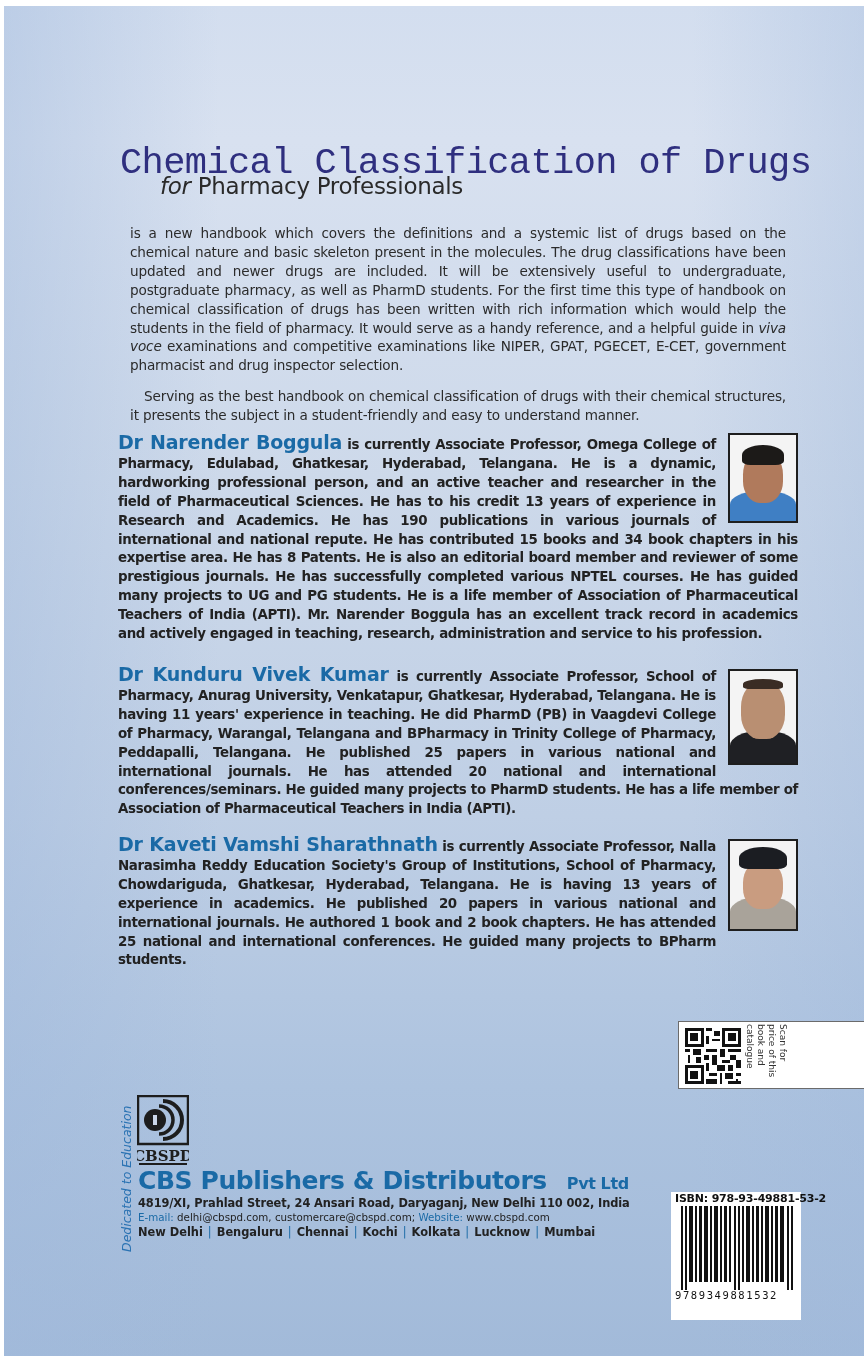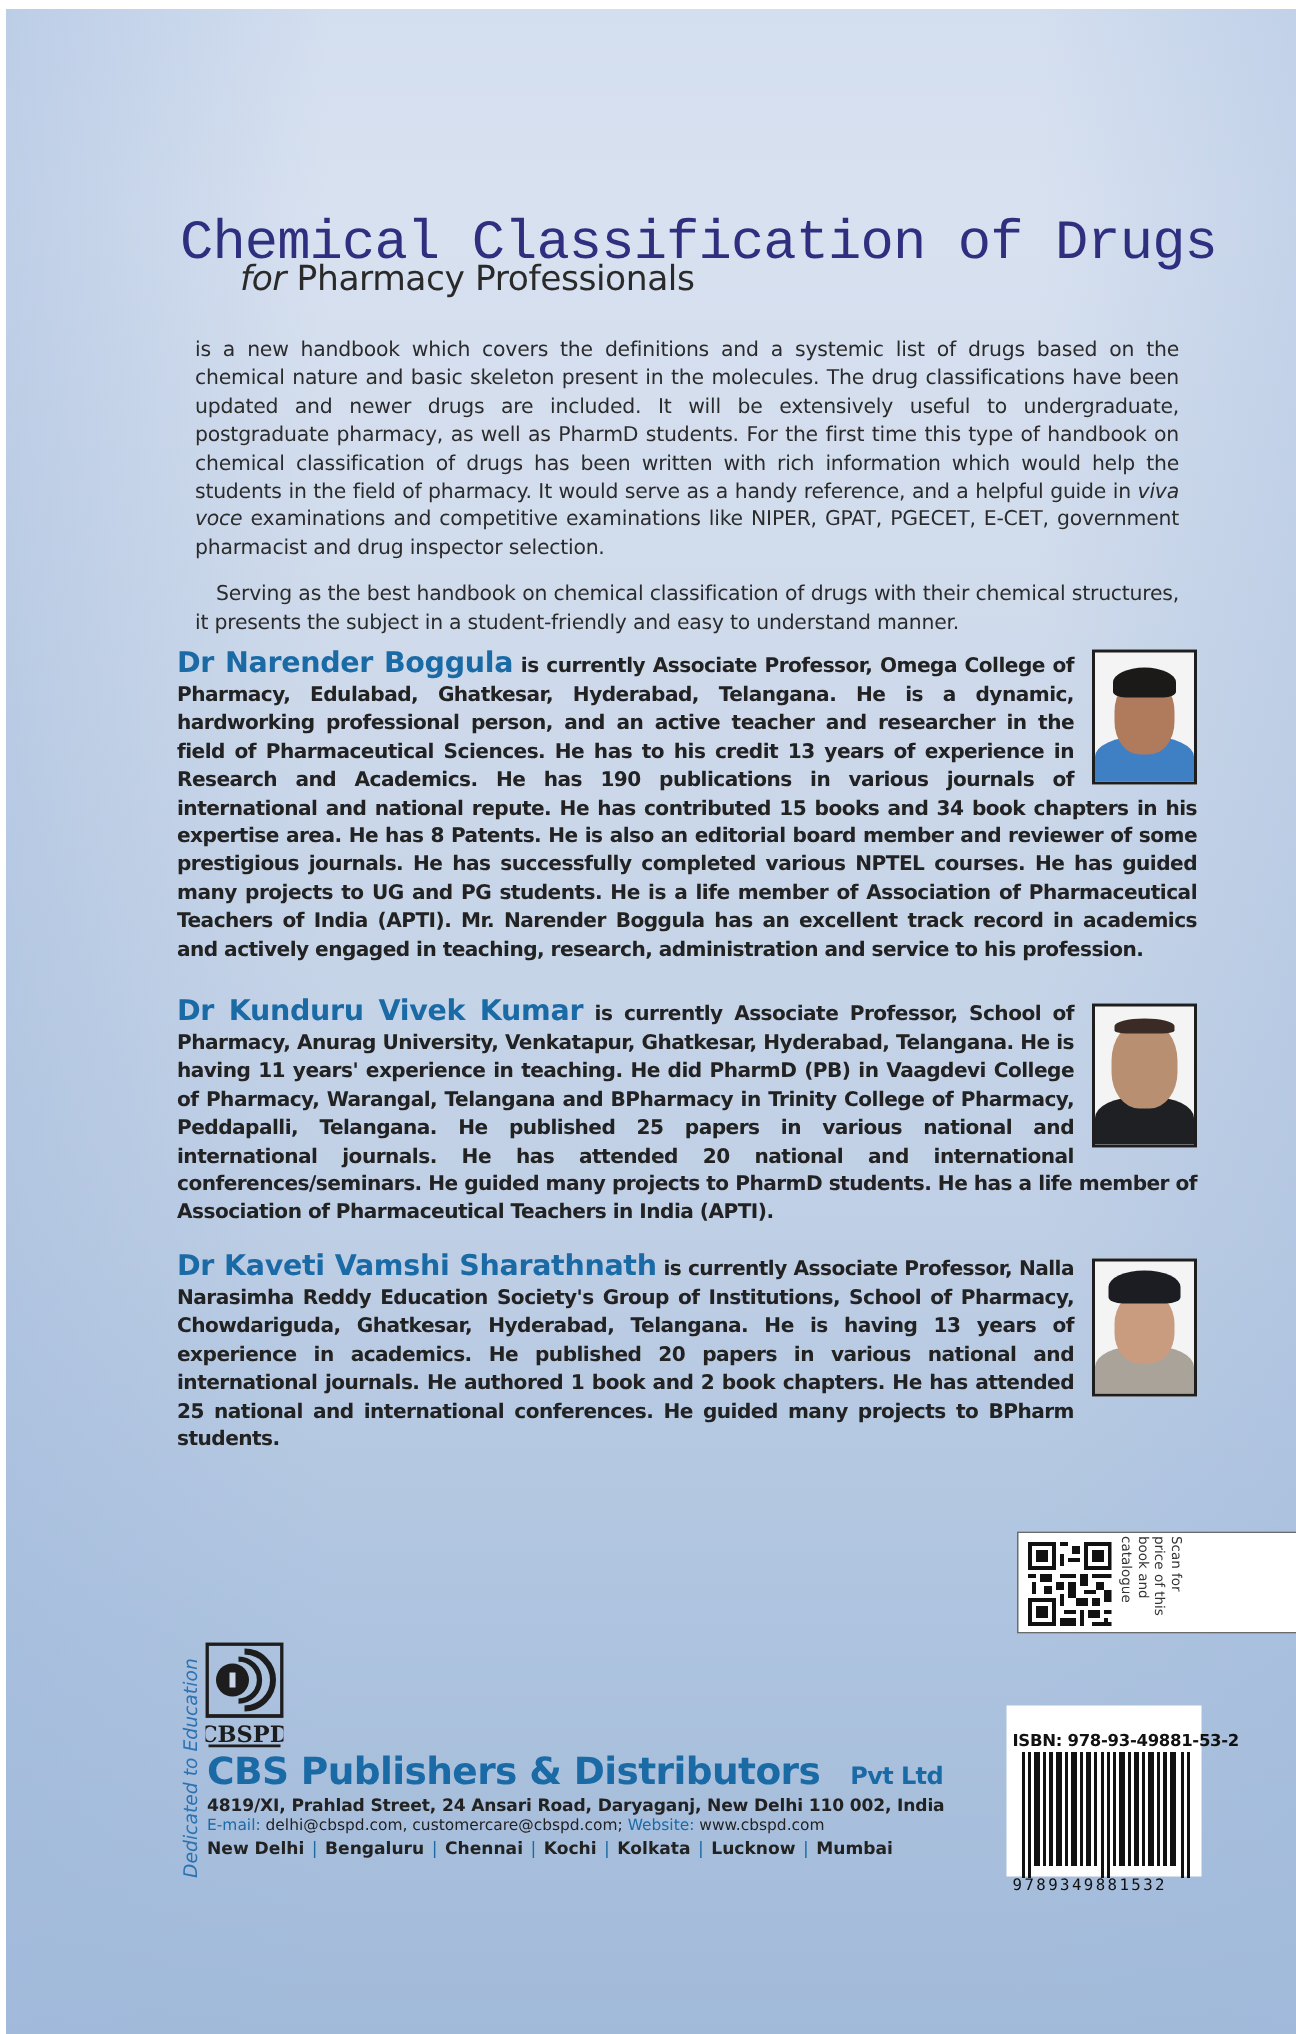--- a/index.html
+++ b/index.html
@@ -57,22 +57,22 @@
   .qr { position:absolute; left:6px; top:6px; width:56px; height:56px; }
   .qr-text {
     position:absolute; left:66px; top:2px; width:62px; height:62px;
     display:flex; flex-direction:row-reverse; justify-content:flex-end; gap:1px;
   }
   .qr-text span {
     writing-mode:vertical-rl; font-size:9px; line-height:10px; color:#333; white-space:nowrap;
   }
 
   .isbn-box {
-    position:absolute; left:667px; top:1131px; width:130px; height:114px;
-    background:#ffffff; box-sizing:border-box; padding:17px 4px;
+    position:absolute; left:667px; top:1186px; width:130px; height:128px;
+    background:#ffffff; box-sizing:border-box; padding:0 4px;
   }
   .isbn-label { font-size:11px; font-weight:bold; color:#111; white-space:nowrap; letter-spacing:-0.2px; }
   .barcode { display:block; margin-top:1px; }
   .isbn-digits { font-family:"DejaVu Sans Mono", monospace; font-size:10.5px; color:#111; letter-spacing:1.6px; margin-top:-1px; white-space:nowrap; }
 
   .tagline {
     position:absolute; left:115px; top:1080px; height:166px; width:16px;
     writing-mode:vertical-rl; transform:rotate(180deg);
     font-size:12.5px; font-style:italic; color:#2b73b3; white-space:nowrap; text-align:left;
   }

